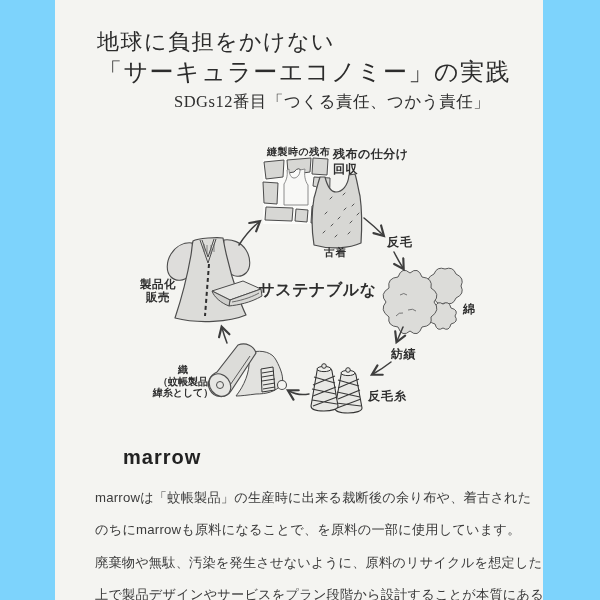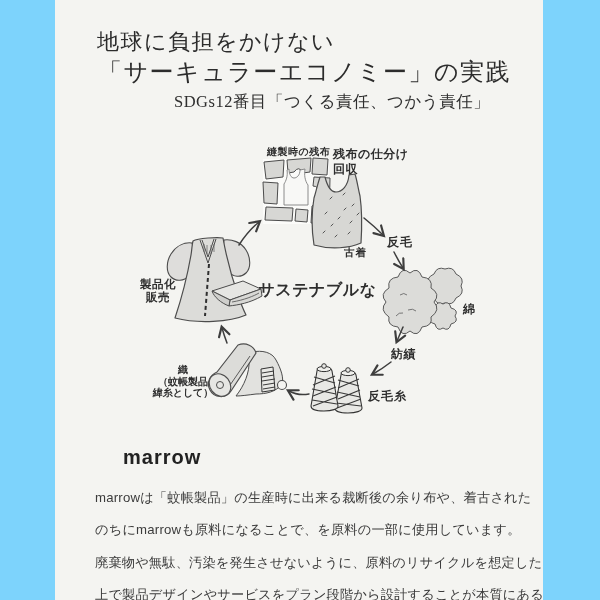--- a/index.html
+++ b/index.html
@@ -11,21 +11,21 @@
   .title-line1{left:97px;top:27px;font-family:"Liberation Serif","DejaVu Serif",serif;
                font-size:22px;color:#2c2c2c;letter-spacing:1.5px;font-weight:500;}
   .title-line2{left:98px;top:56px;font-family:"Liberation Serif","DejaVu Serif",serif;
                font-size:24px;color:#2c2c2c;letter-spacing:1.5px;font-weight:500;}
   .subtitle{left:174px;top:91px;font-family:Liberation Serif, serif;
             font-size:16.5px;color:#2f2f2f;letter-spacing:0.5px;}
   
   .dlabel{color:#2e2e2e;font-weight:600;white-space:nowrap;}
   .lbl-sewing{left:267px;top:145px;font-size:10px;letter-spacing:0.5px;}
   .lbl-sorting{left:333px;top:147px;font-size:12px;line-height:14.5px;letter-spacing:0.5px;}
-  .lbl-furugi{left:324px;top:246px;font-size:10.5px;letter-spacing:1px;margin-left:20px;}
+  .lbl-furugi{left:324px;top:246px;font-size:10.5px;letter-spacing:1px;}
   .lbl-hanmo{left:387px;top:234px;font-size:12px;letter-spacing:1px;}
   .lbl-wata{left:463px;top:301px;font-size:12px;}
   .lbl-boseki{left:391px;top:346px;font-size:12px;letter-spacing:0.5px;}
   .lbl-hanmoshi{left:368px;top:388px;font-size:12px;letter-spacing:1px;}
   .lbl-weave{left:152px;top:364px;width:62px;text-align:center;font-size:10px;line-height:11.5px;}
   .lbl-product{left:138px;top:278px;width:40px;text-align:center;font-size:11.5px;line-height:13px;letter-spacing:0.5px;}
   .center-text{left:255px;top:279px;width:125px;text-align:center;font-size:16px;line-height:22px;
                font-weight:600;color:#2e2e2e;letter-spacing:0.5px;}
   
   .brand{left:95px;top:446px;font-size:20px;font-weight:bold;color:#222222;letter-spacing:1px;margin-left:28px;}

